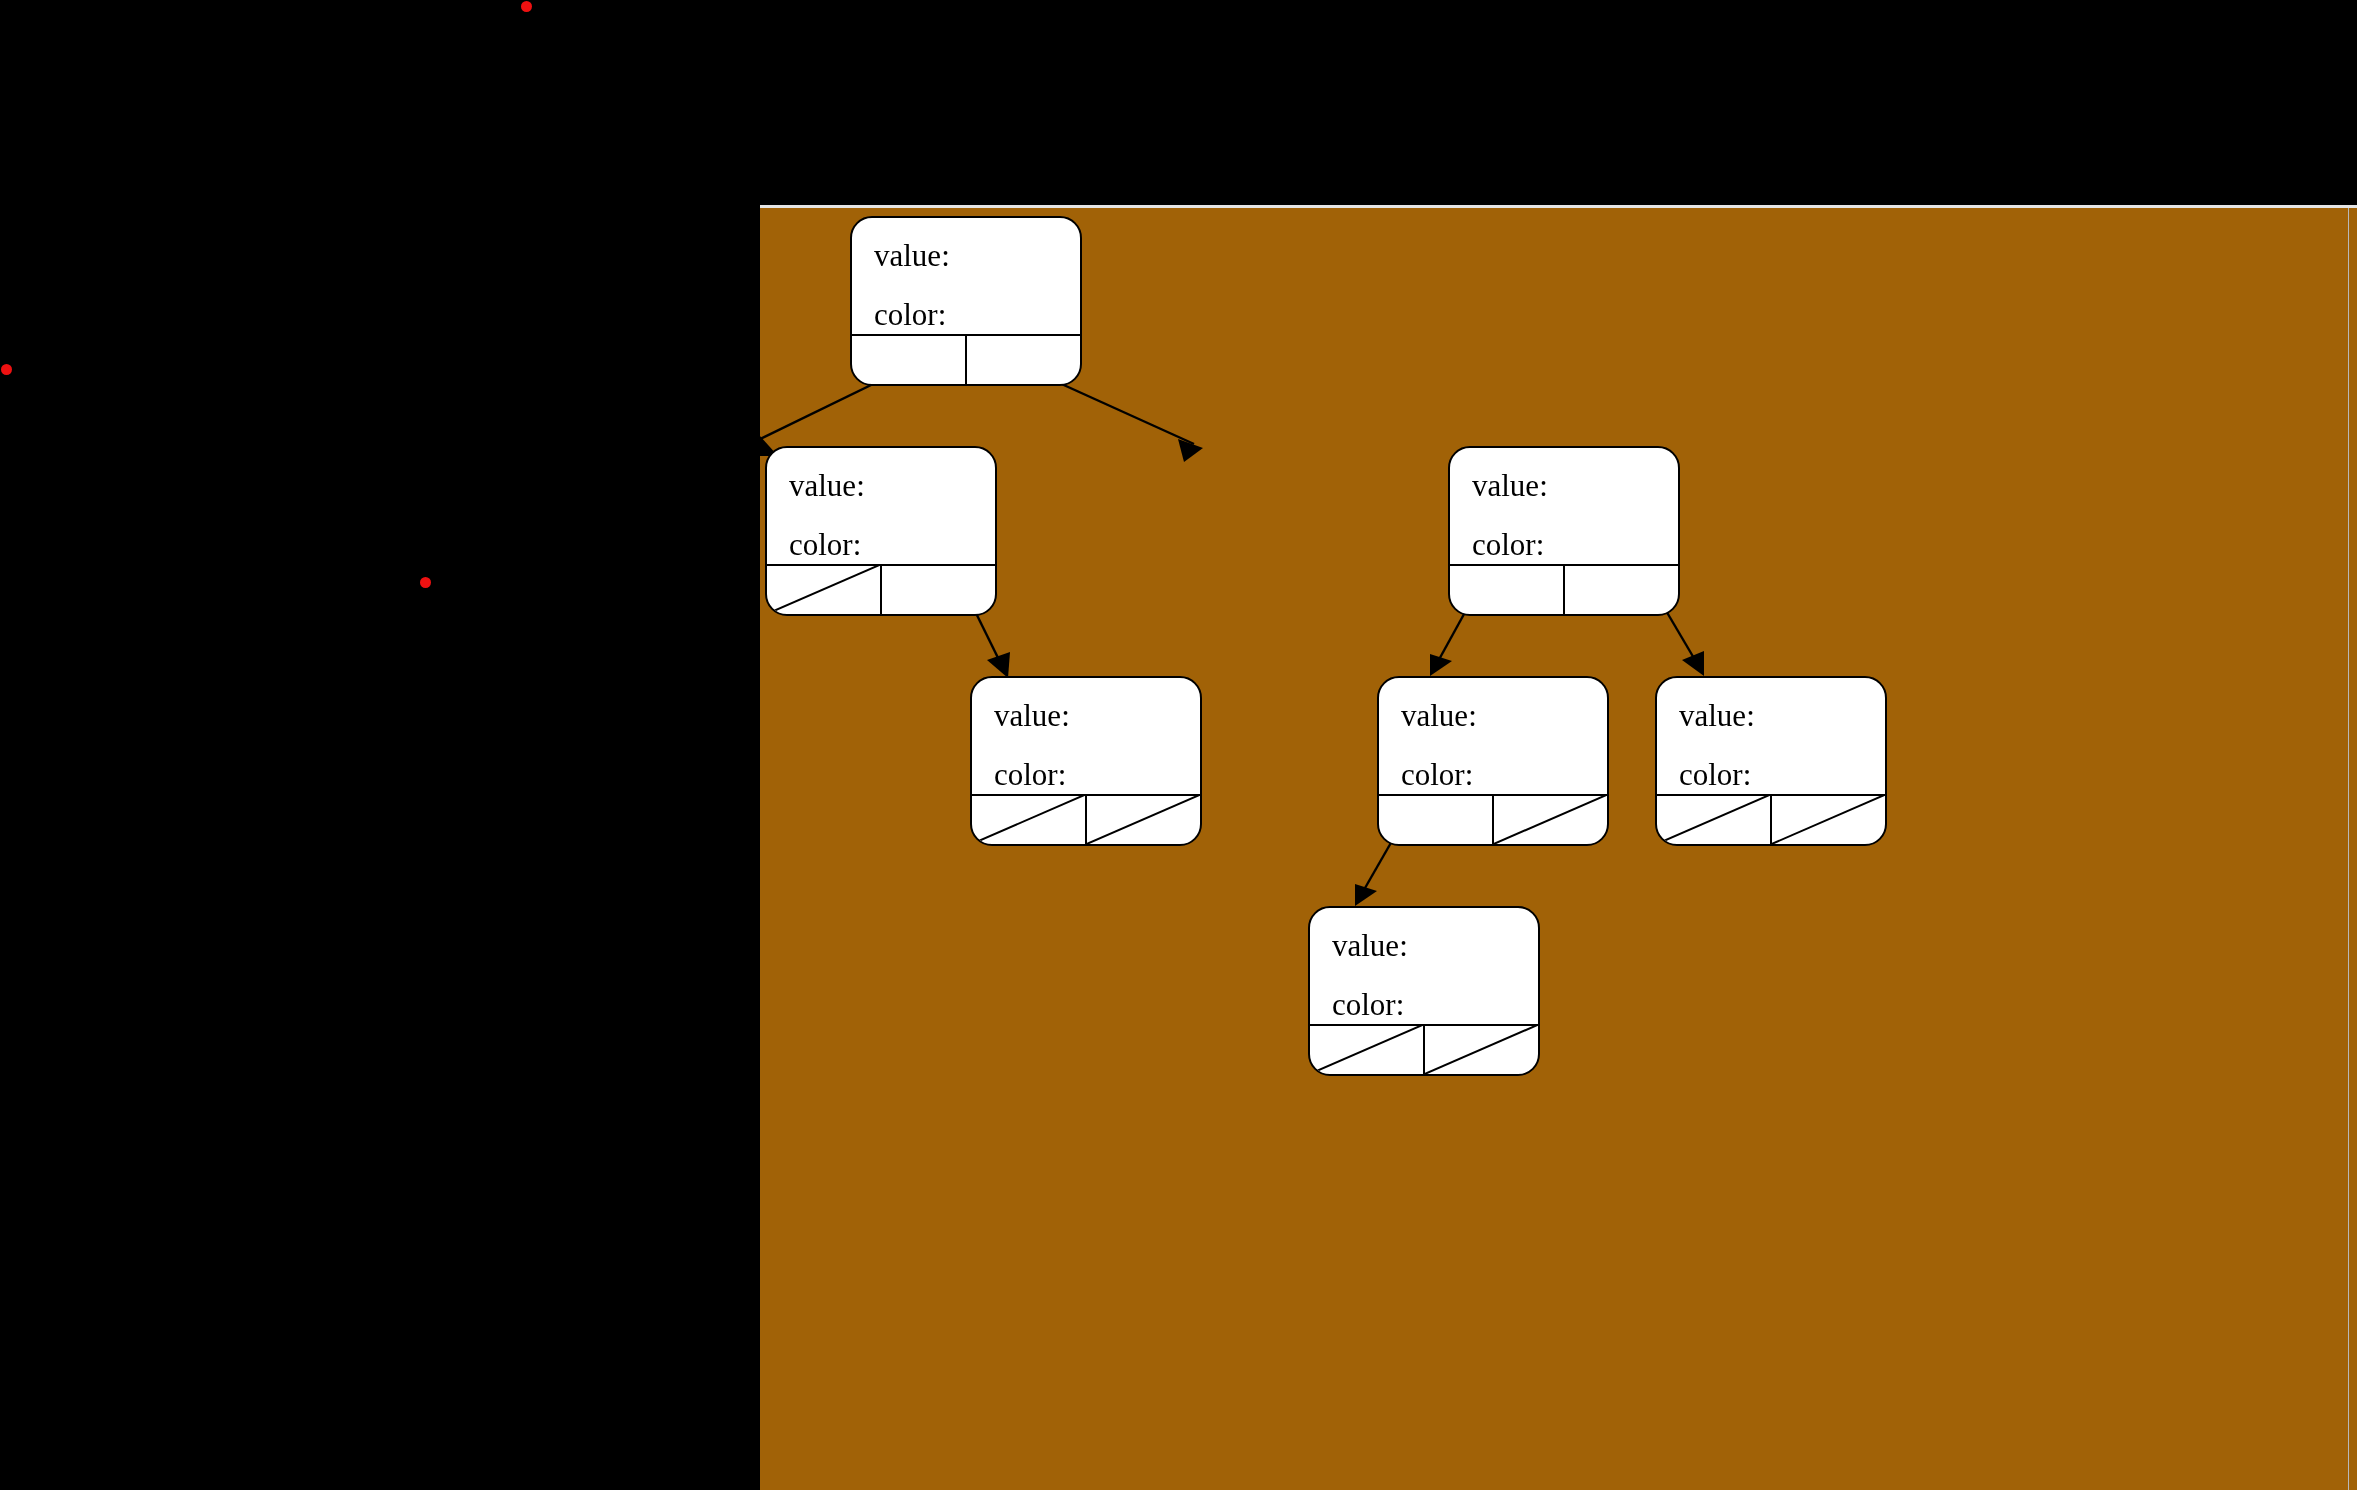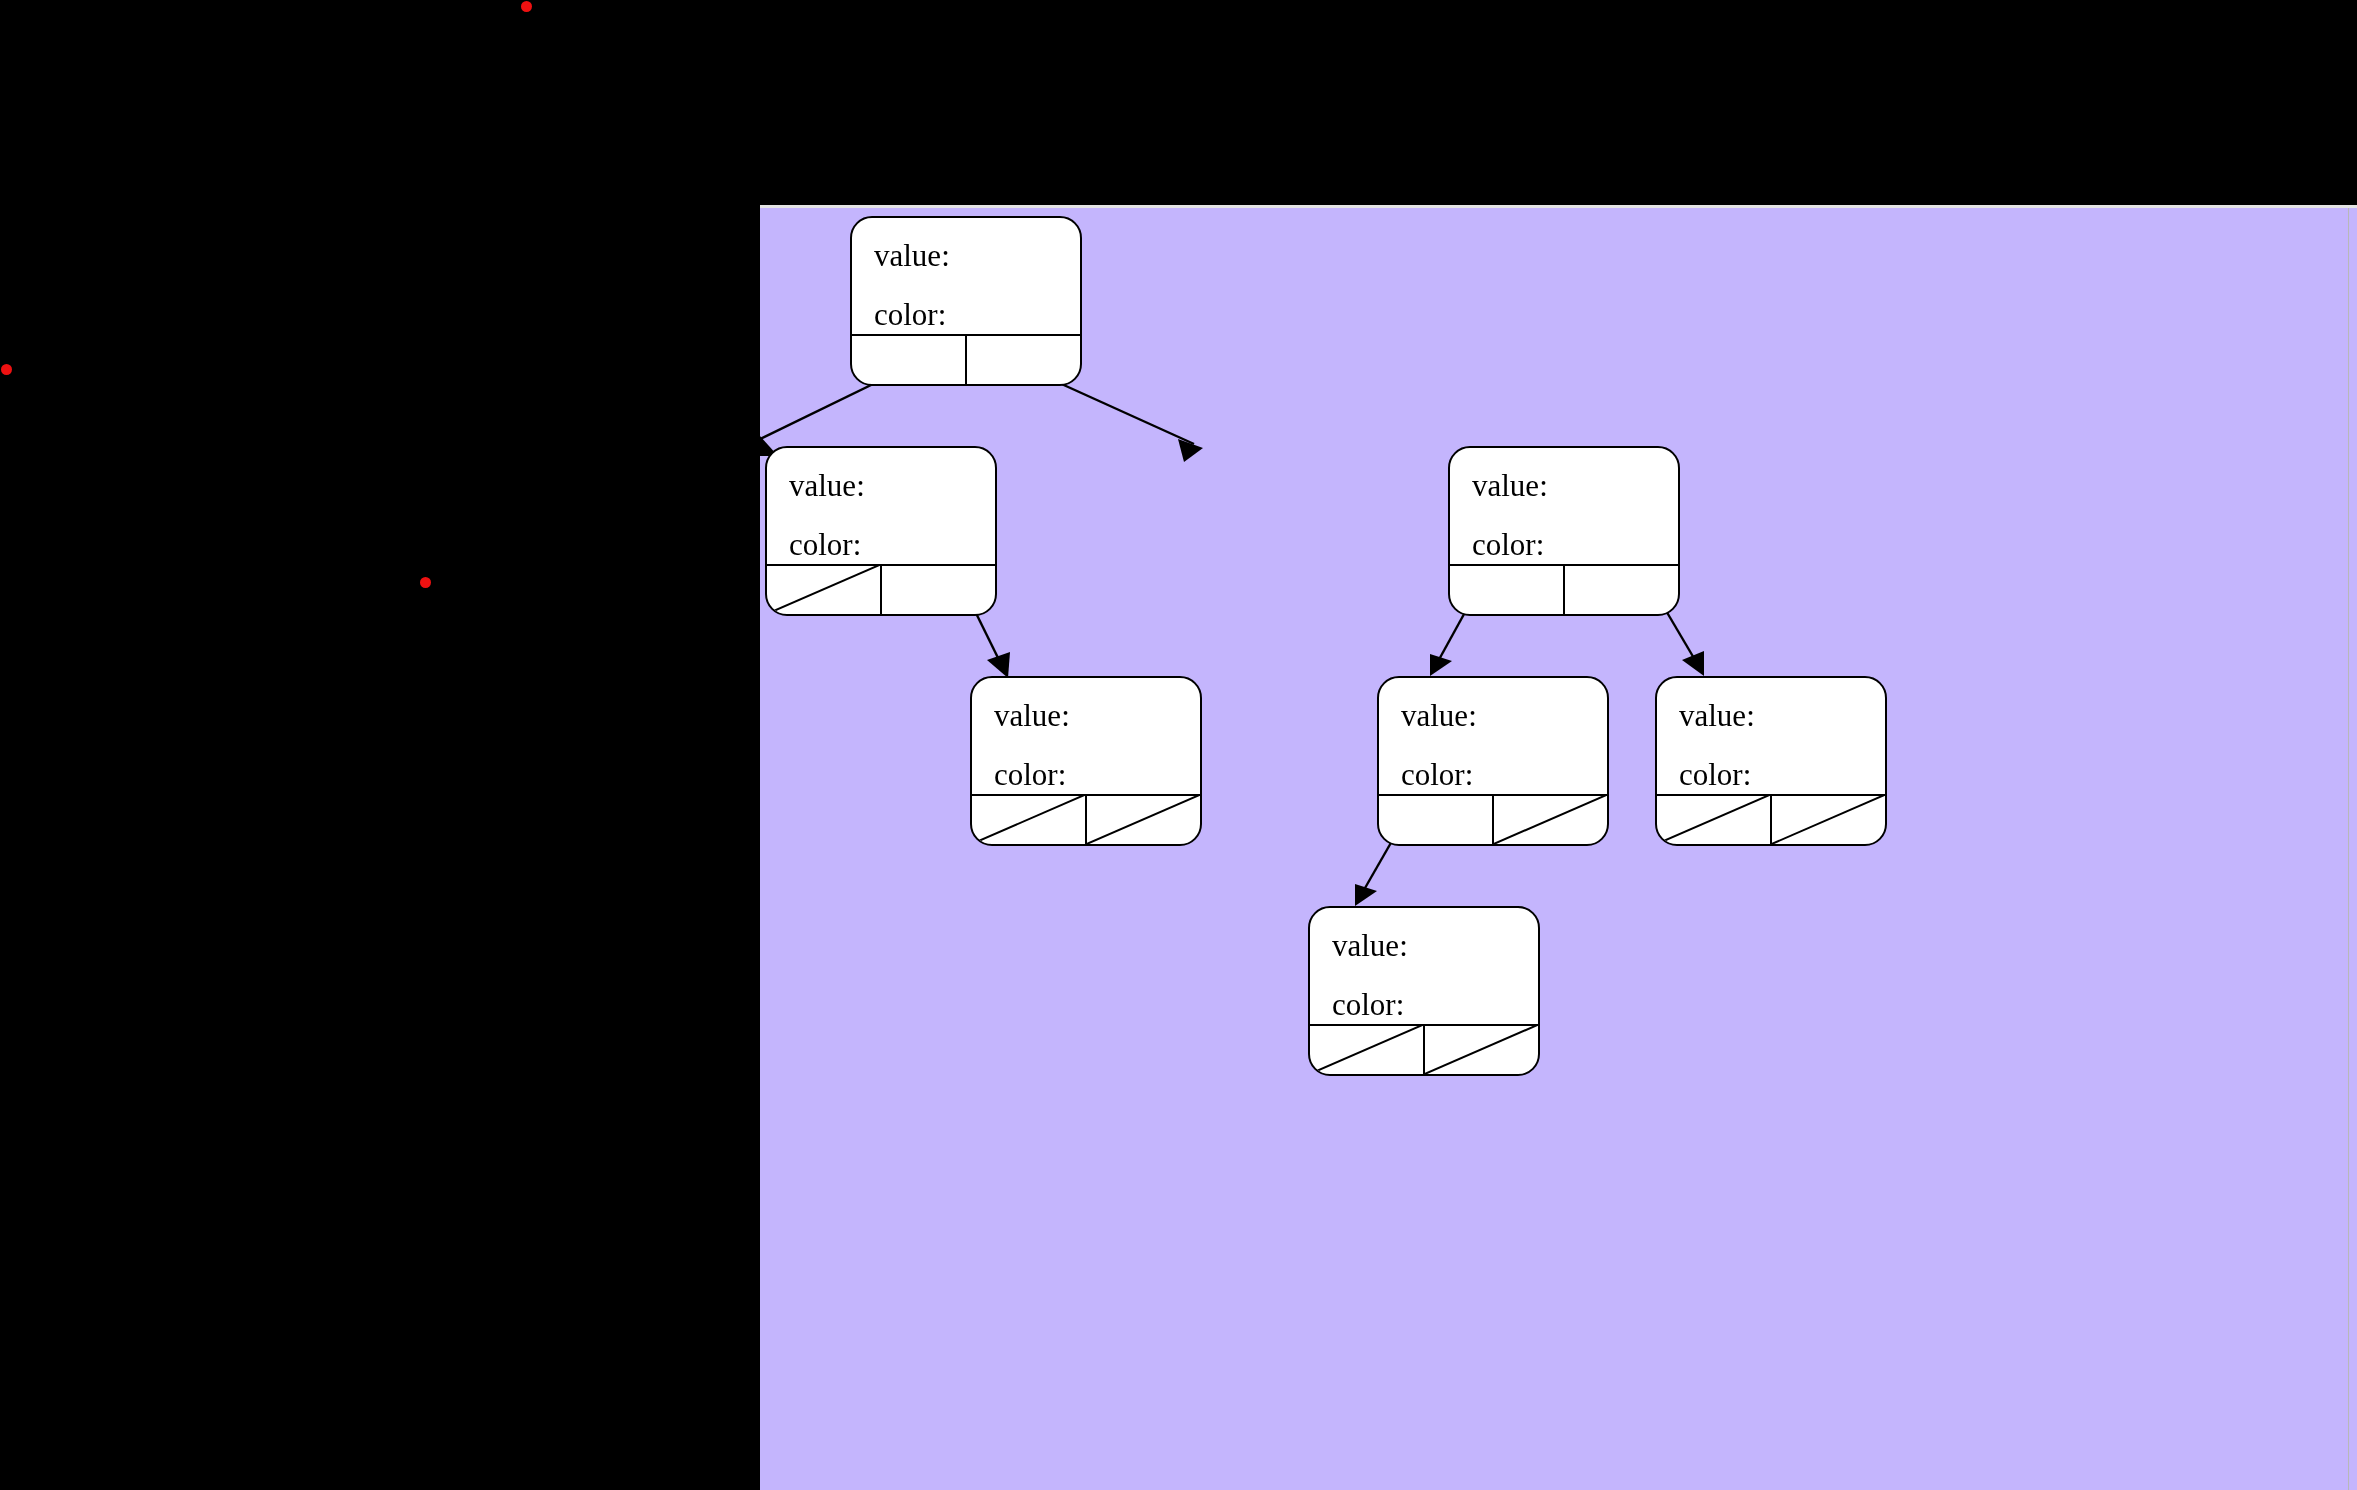--- a/index.html
+++ b/index.html
@@ -38,21 +38,21 @@
     background: #ee1111;
   }
 
   
   #diagram-panel {
     position: absolute;
     left: 760px;
     top: 205px;
     width: 1597px;
     height: 1285px;
-    background: #c4b5fd;
+    background: #a16207;
     border-top: 3px solid #e4e4e4;
     box-sizing: border-box;
     overflow: hidden;
   }
 
   #diagram-panel-inner {
     position: absolute;
     left: 0; top: 0;
     width: 1597px;
     height: 1285px;

